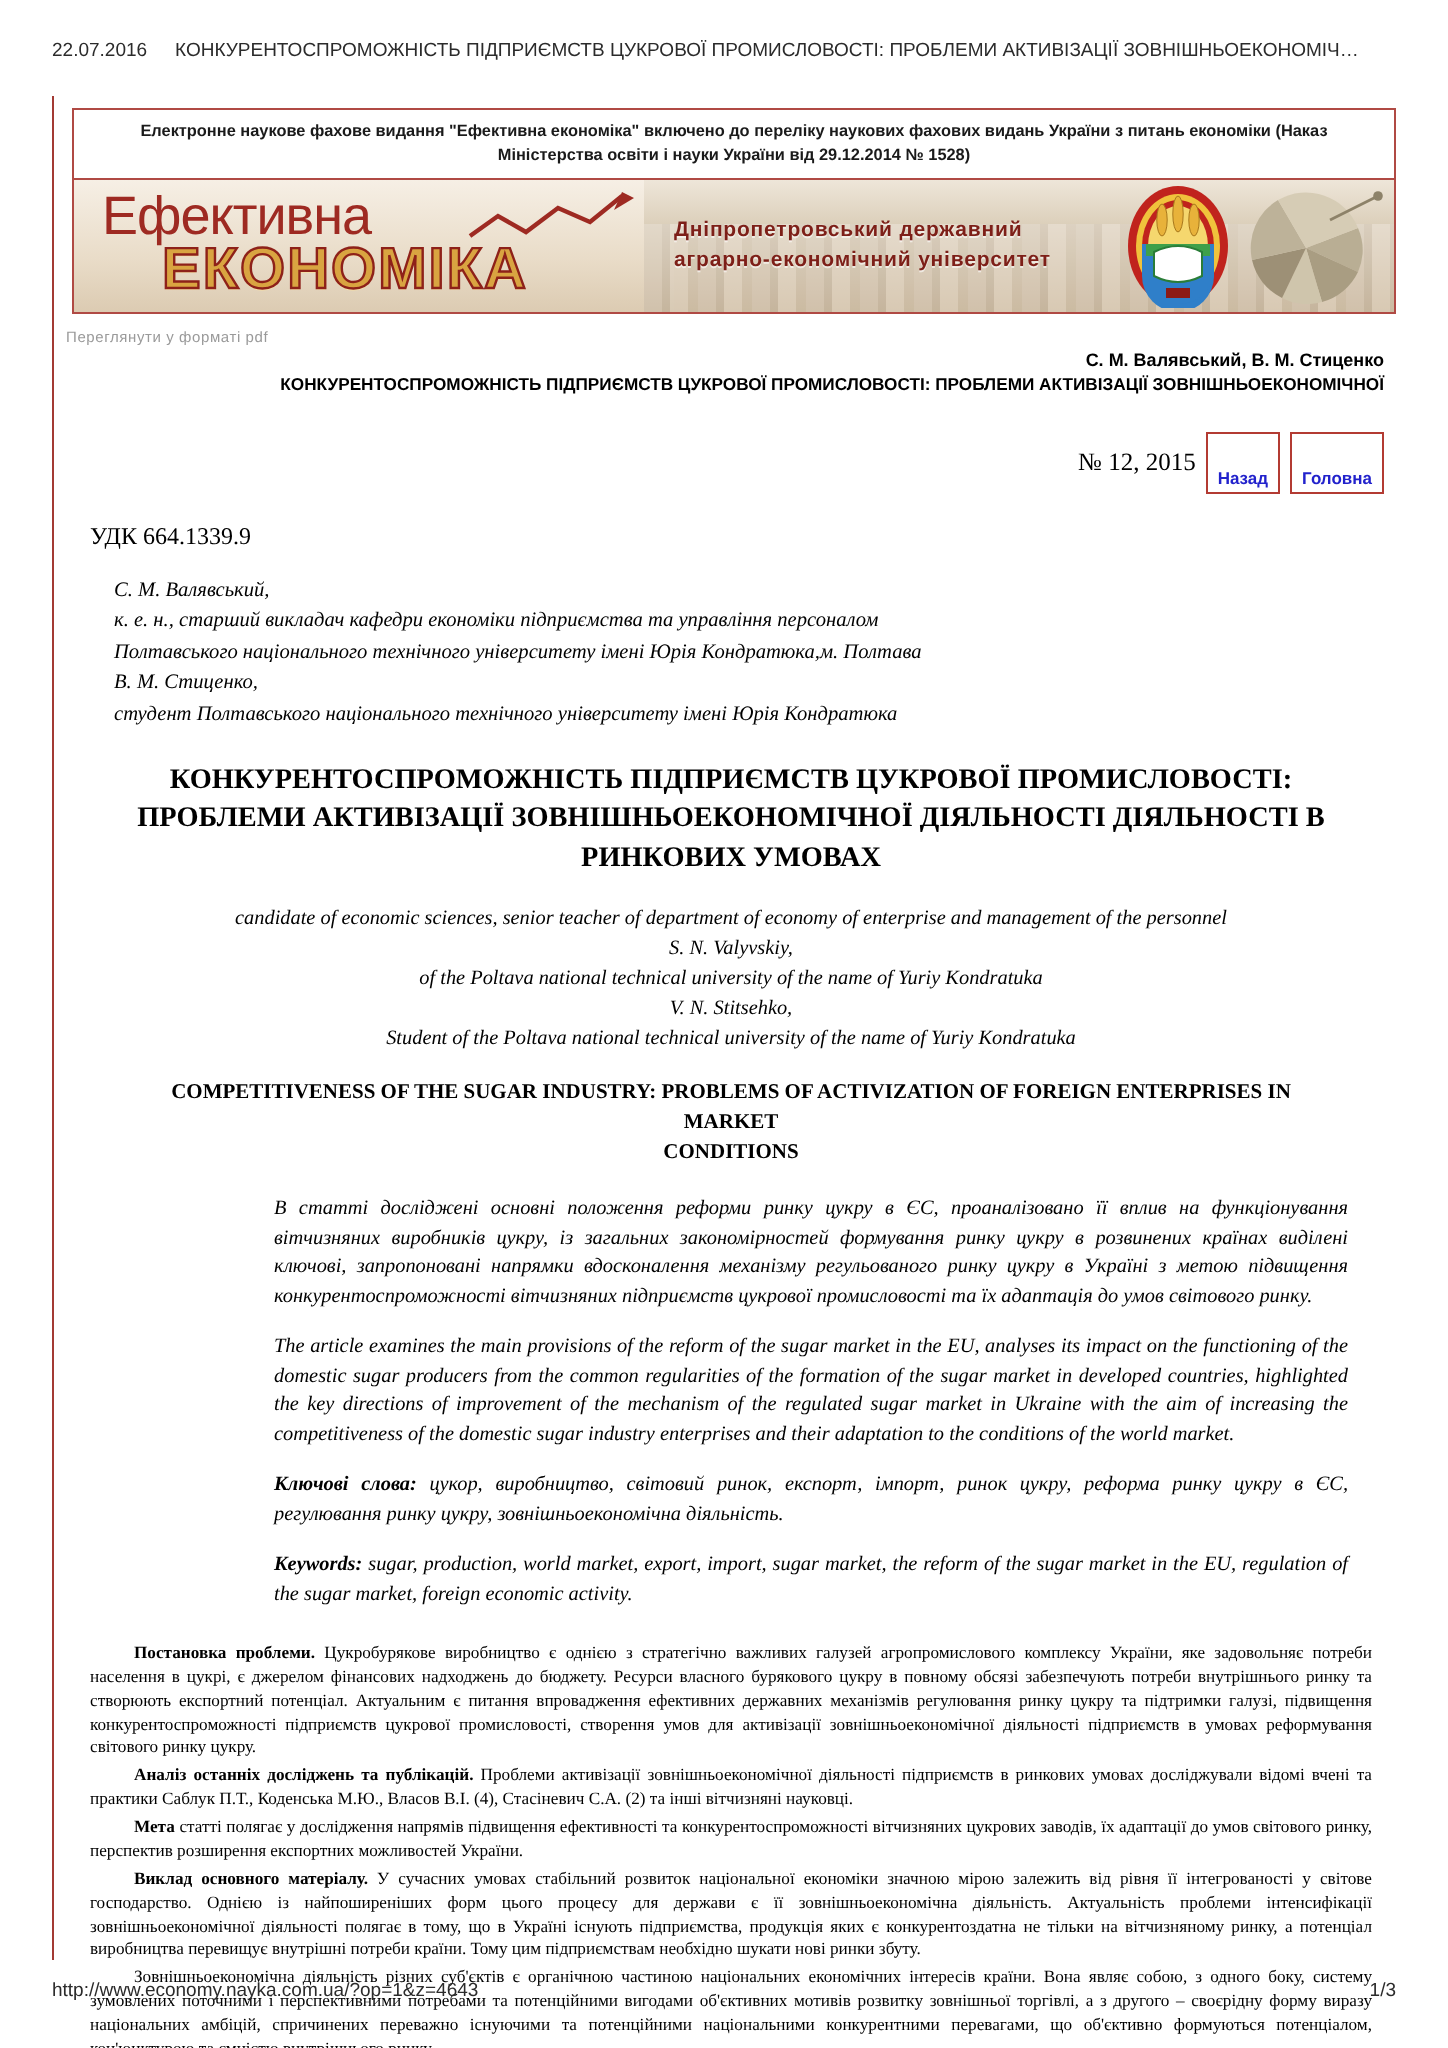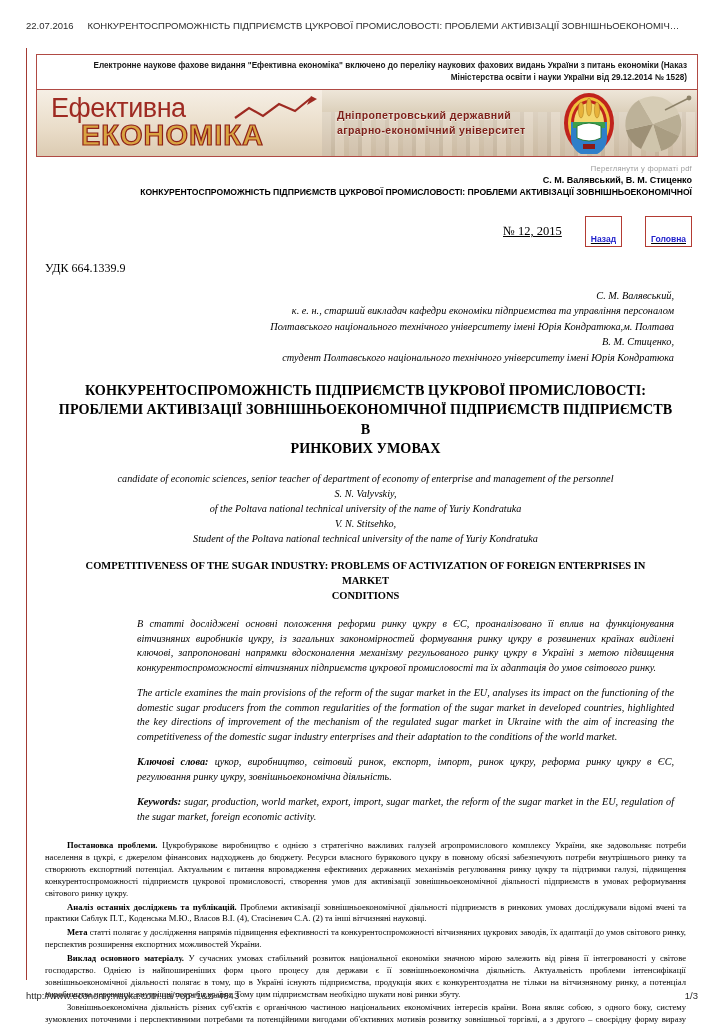--- a/index.html
+++ b/index.html
@@ -65,21 +65,21 @@
   
   .masthead {
     width: 662px;
     margin: 6px 0 0 3px;
     border: 1.5px solid #b04a44;
     box-sizing: border-box;
     background: #ffffff;
   }
   .masthead-notice {
     padding: 5px 10px 5px 10px;
-    text-align: right;
+    text-align: center;
     font-family: "Liberation Sans", sans-serif;
     font-weight: bold;
     font-size: 8.2px;
     line-height: 1.45;
     color: #1a1a1a;
     border-bottom: 1.5px solid #b04a44;
   }
 
   .banner {
     position: relative;
@@ -159,21 +159,21 @@
   }
   .pie {
     position: absolute;
     right: 4px; top: 4px;
     width: 74px; height: 58px;
   }
 
   
   .pdf-link-row {
     margin: 7px 6px 0 0;
-    text-align: right;
+    text-align: left;
     font-family: "Liberation Sans", sans-serif;
     font-size: 7.5px;
     color: #9a9a9a;
     letter-spacing: .3px;
   }
 
   .authors-line {
     margin: 2px 6px 0 0;
     text-align: right;
     font-family: "Liberation Sans", sans-serif;
@@ -189,22 +189,21 @@
     font-weight: bold;
     line-height: 1.4;
     color: #000;
   }
 
   .issue-row {
     margin: 18px 6px 0 0;
     display: flex;
     justify-content: flex-end;
     align-items: center;
-    gap: 23px;
-    text-decoration: underline;
+    gap: 5px;
   }
   .issue-no {
     font-family: "Liberation Serif", serif;
     font-size: 12.5px;
     color: #000;
   }
   .nav-btn {
     border: 1.3px solid #b33b33;
     padding: 17px 5px 2px 5px;
     font-family: "Liberation Sans", sans-serif;
@@ -217,21 +216,21 @@
 
   
   .udk {
     margin: 14px 0 0 12px;
     font-family: "Liberation Serif", serif;
     font-size: 12px;
   }
 
   .aut-block {
     margin: 12px 24px 0 24px;
-    text-align: right;
+    text-align: left;
     font-family: "Liberation Serif", serif;
     font-style: italic;
     font-size: 10.3px;
     line-height: 1.5;
   }
 
   .main-title {
     margin: 16px 22px 0 22px;
     text-align: center;
     font-family: "Liberation Serif", serif;
@@ -363,21 +362,21 @@
   <div class="aut-block">
     <div>С. М. Валявський,</div>
     <div>к. е. н., старший викладач кафедри економіки підприємства та управління персоналом</div>
     <div>Полтавського національного технічного університету імені  Юрія Кондратюка,м. Полтава</div>
     <div>В. М. Стиценко,</div>
     <div>студент Полтавського національного технічного університету імені Юрія Кондратюка</div>
   </div>
 
   <div class="main-title">
     <div>КОНКУРЕНТОСПРОМОЖНІСТЬ  ПІДПРИЄМСТВ ЦУКРОВОЇ ПРОМИСЛОВОСТІ:</div>
-    <div>ПРОБЛЕМИ АКТИВІЗАЦІЇ ЗОВНІШНЬОЕКОНОМІЧНОЇ ПІДПРИЄМСТВ ПІДПРИЄМСТВ В</div>
+    <div>ПРОБЛЕМИ АКТИВІЗАЦІЇ ЗОВНІШНЬОЕКОНОМІЧНОЇ ДІЯЛЬНОСТІ ДІЯЛЬНОСТІ В</div>
     <div>РИНКОВИХ УМОВАХ</div>
   </div>
 
   <div class="en-aut-block">
     <div>candidate of economic sciences, senior teacher of department of economy of enterprise and management of the personnel</div>
     <div>S. N. Valyvskiy,</div>
     <div>of the Poltava national technical university of the name  of Yuriy Kondratuka</div>
     <div>V. N. Stitsehko,</div>
     <div>Student of the Poltava national technical university of the name of Yuriy Kondratuka</div>
   </div>

